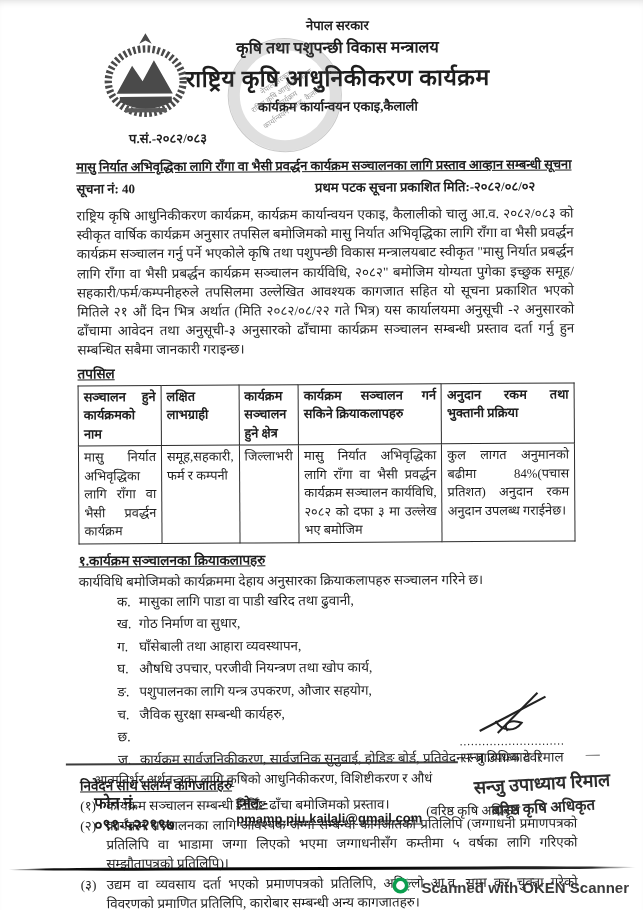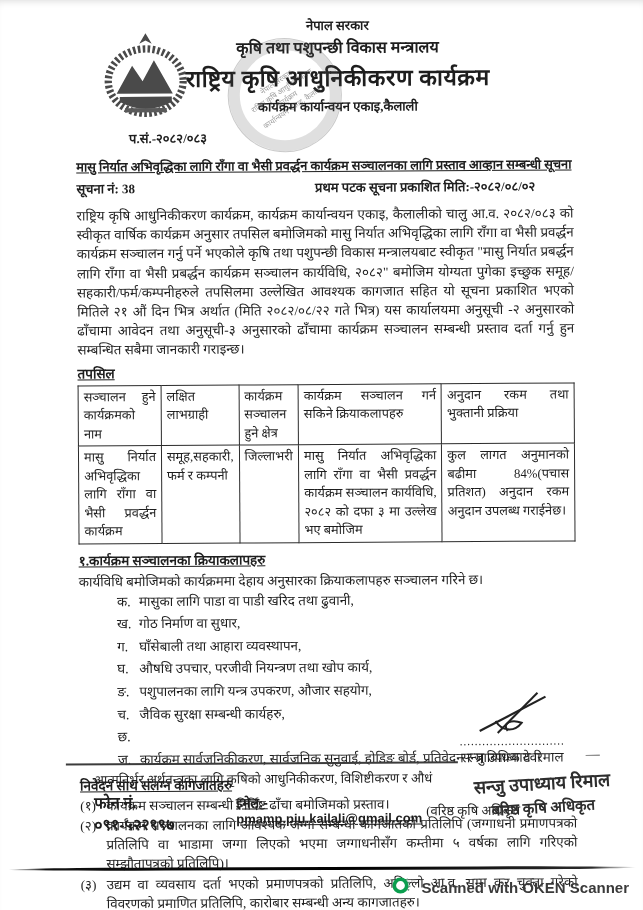--- a/index.html
+++ b/index.html
@@ -32,21 +32,21 @@
   
   .main{position:absolute;left:78px;top:157px;width:497px;}
   .title{font-size:12.8px;font-weight:bold;text-decoration:underline;text-align:justify;line-height:18px;}
   .noti-row{display:flex;font-size:13px;font-weight:bold;margin-top:3px;}
   .noti-row .pub{margin-left:auto;margin-right:38px;}
   .body-par{font-size:13.4px;line-height:19.2px;text-align:justify;margin-top:9px;}
   .tapsil-h{font-size:13.5px;font-weight:bold;text-decoration:underline;margin-top:4px;}
   table.tp{width:100%;border-collapse:collapse;margin-top:3px;}
   table.tp td{border:1.6px solid #2c2c2c;font-size:12.8px;line-height:18.5px;
     padding:2px 5px;vertical-align:top;text-align:justify;}
-  table.tp .hd{font-weight:normal;}
+  table.tp .hd{font-weight:bold;}
   .c1{width:17%;} .c2{width:13%;} .c3{width:12%;} .c4{width:30%;margin-top:28px;} .c5{width:28%;}
   .sec-h{font-size:13.5px;font-weight:bold;text-decoration:underline;margin-top:7px;}
   .intro{font-size:13.4px;margin-top:3px;}
   .alist{margin-left:38px;margin-top:2px;}
   .alist .li{display:flex;font-size:13.4px;line-height:19px;margin-bottom:3.6px;}
   .alist .li .k{width:22px;flex:none;}
   .dlist{margin-top:2px;}
   .dlist .li{display:flex;font-size:13.4px;line-height:19.2px;margin-bottom:1px;}
   .dlist .li .n{width:26px;flex:none;}
   .dlist .li .t{text-align:justify;}
@@ -101,21 +101,21 @@
     <div class="round-stamp">
       <div class="sline">नेपाल सरकार</div>
       <div class="sline">राष्ट्रिय कृषि आधुनिकीकरण कार्यक्रम</div>
       <div class="sline">कार्यान्वयन एकाइ, कैलाली</div>
     </div>
     <div class="refno">प.सं.-२०८२/०८३</div>
 
     <div class="main">
       <div class="title">मासु निर्यात अभिवृद्धिका लागि राँगा वा भैसी प्रवर्द्धन कार्यक्रम सञ्चालनका लागि प्रस्ताव आव्हान सम्बन्धी सूचना</div>
       <div class="noti-row">
-        <span>सूचना नं: 38</span>
+        <span>सूचना नं: 40</span>
         <span class="pub">प्रथम पटक सूचना प्रकाशित मिति:-२०८२/०८/०२</span>
       </div>
       <div class="body-par">राष्ट्रिय कृषि आधुनिकीकरण कार्यक्रम, कार्यक्रम कार्यान्वयन एकाइ, कैलालीको चालु आ.व. २०८२/०८३ को स्वीकृत वार्षिक कार्यक्रम अनुसार तपसिल बमोजिमको मासु निर्यात अभिवृद्धिका लागि राँगा वा भैसी प्रवर्द्धन कार्यक्रम सञ्चालन गर्नु पर्ने भएकोले कृषि तथा पशुपन्छी विकास मन्त्रालयबाट स्वीकृत "मासु निर्यात प्रबर्द्धन लागि राँगा वा भैसी प्रबर्द्धन कार्यक्रम सञ्चालन कार्यविधि, २०८२" बमोजिम योग्यता पुगेका इच्छुक समूह/सहकारी/फर्म/कम्पनीहरुले तपसिलमा उल्लेखित आवश्यक कागजात सहित यो सूचना प्रकाशित भएको मितिले २१ औं दिन भित्र अर्थात (मिति २०८२/०८/२२ गते भित्र) यस कार्यालयमा अनुसूची -२ अनुसारको ढाँचामा आवेदन तथा अनुसूची-३ अनुसारको ढाँचामा कार्यक्रम सञ्चालन सम्बन्धी प्रस्ताव दर्ता गर्नु हुन सम्बन्धित सबैमा जानकारी गराइन्छ।</div>
 
       <div class="tapsil-h">तपसिल</div>
       <table class="tp">
         <tbody>
             <tr>
           <td class="hd c1">सञ्चालन हुने कार्यक्रमको नाम</td>
           <td class="hd c2">लक्षित लाभग्राही</td>

